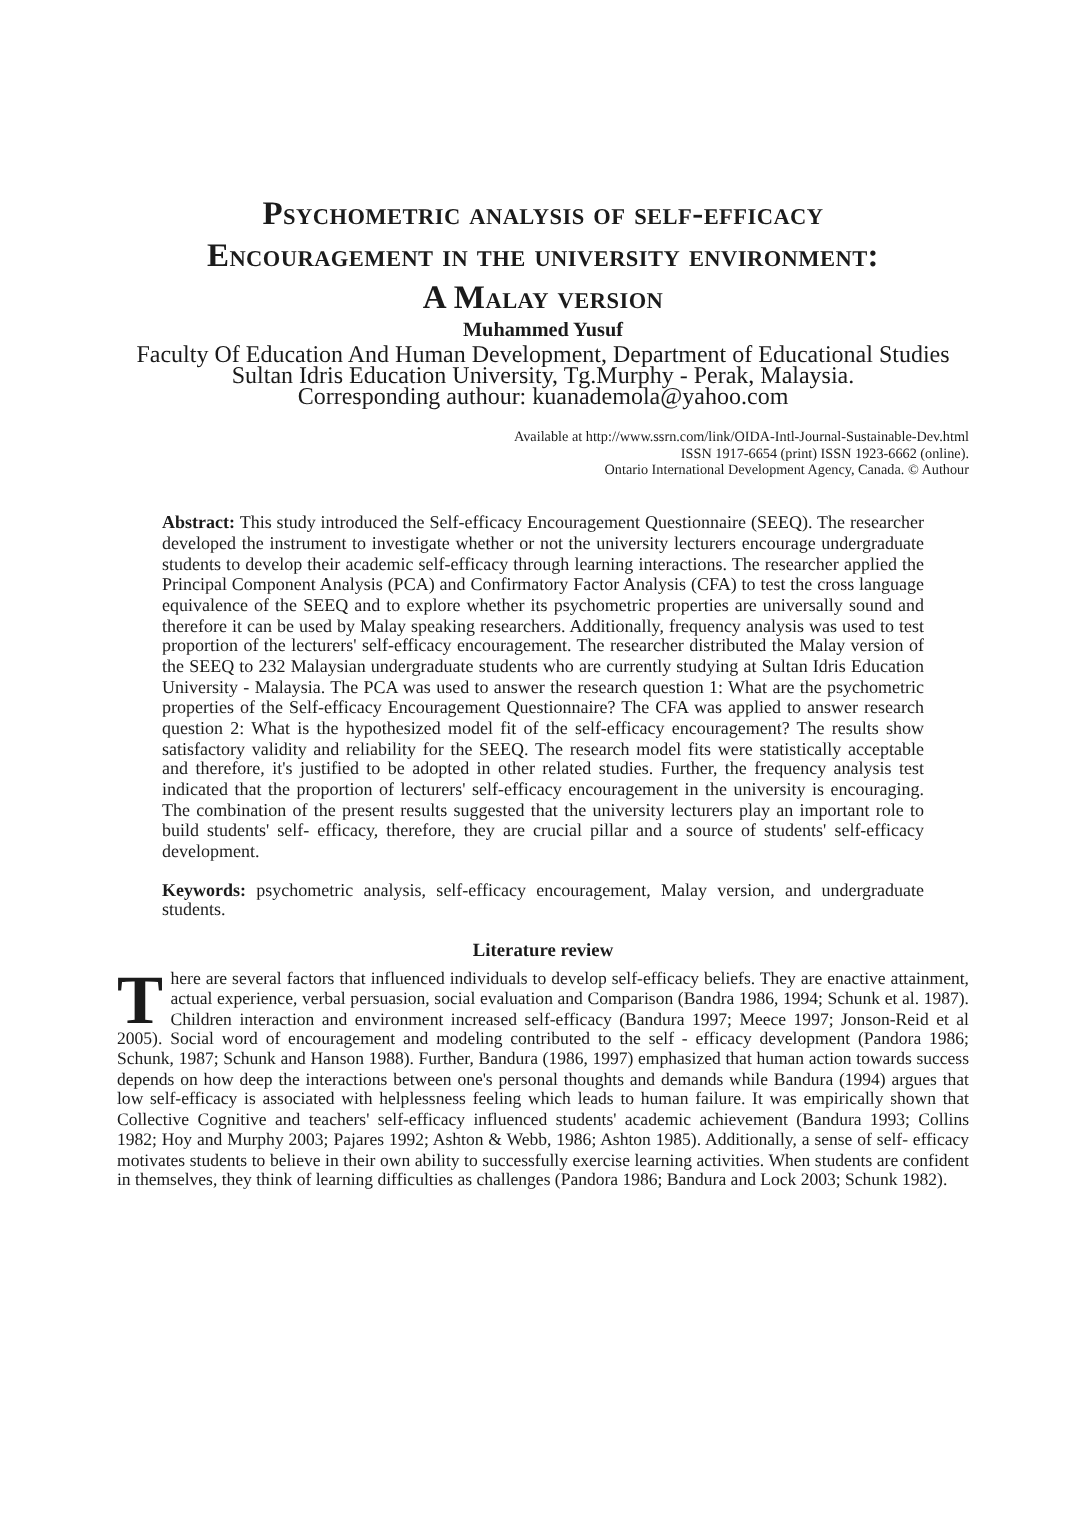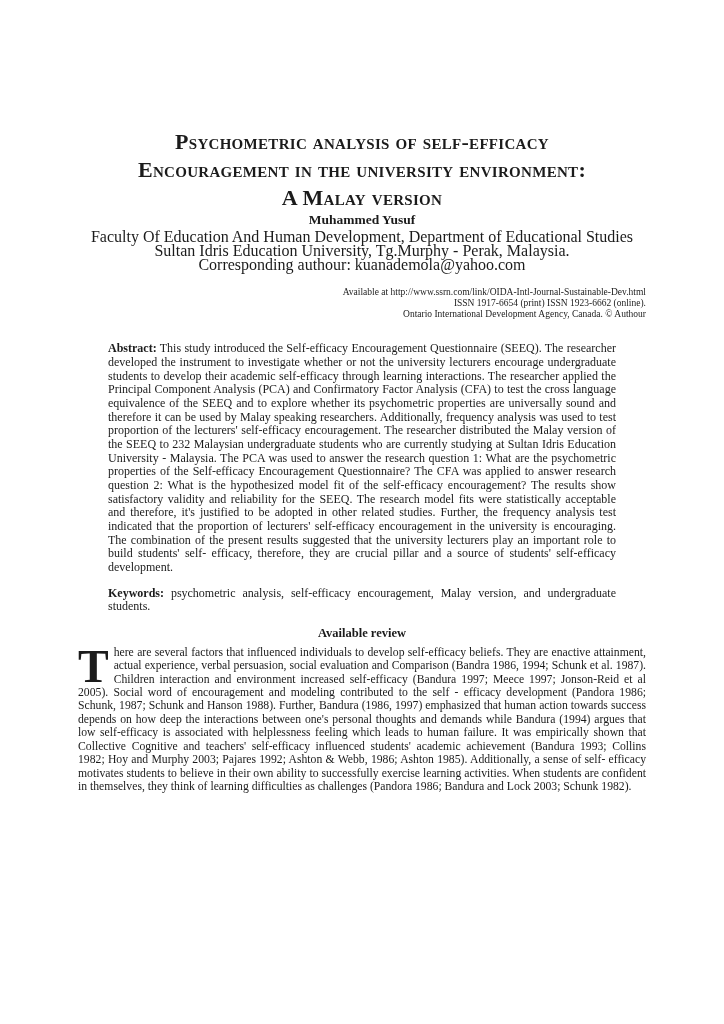--- a/index.html
+++ b/index.html
@@ -105,17 +105,17 @@
     <div>ISSN 1917-6654 (print) ISSN 1923-6662 (online).</div>
     <div>Ontario International Development Agency, Canada. © Authour</div>
   </div>
 
   <div class="abstract-block">
     <p class="para"><span class="label">Abstract:</span> <span>This study introduced the Self-efficacy Encouragement Questionnaire (SEEQ). The researcher developed the instrument to investigate whether or not the university lecturers encourage undergraduate students to develop their academic self-efficacy through learning interactions. The researcher applied the Principal Component Analysis (PCA) and Confirmatory Factor Analysis (CFA) to test the cross language equivalence of the SEEQ and to explore whether its psychometric properties are universally sound and therefore it can be used by Malay speaking researchers. Additionally, frequency analysis was used to test proportion of the lecturers' self-efficacy encouragement. The researcher distributed the Malay version of the SEEQ to 232 Malaysian undergraduate students who are currently studying at Sultan Idris Education University - Malaysia. The PCA was used to answer the research question 1: What are the psychometric properties of the Self-efficacy Encouragement Questionnaire?  The CFA was applied to answer research question 2: What is the hypothesized model fit of the self-efficacy encouragement? The results show satisfactory validity and reliability for the SEEQ. The research model fits were statistically acceptable and therefore, it's justified to be adopted in other related studies. Further, the frequency analysis test indicated that the proportion of lecturers' self-efficacy encouragement in the university is encouraging. The combination of the present results suggested that the university lecturers play an important role to build students' self- efficacy, therefore, they are crucial pillar and a source of students' self-efficacy development.</span></p>
 
     <p class="para keywords"><span class="label">Keywords:</span> <span>psychometric analysis, self-efficacy encouragement, Malay version, and undergraduate students.</span></p>
   </div>
 
-  <h2 class="section-heading">Available review</h2>
+  <h2 class="section-heading">Literature review</h2>
 
   <p class="body-para"><span class="dropcap">T</span><span>here are several factors that influenced individuals to develop self-efficacy beliefs. They are enactive attainment, actual experience, verbal persuasion, social evaluation and Comparison (Bandra 1986, 1994; Schunk et al. 1987). Children interaction and environment increased self-efficacy (Bandura 1997; Meece 1997; Jonson-Reid et al 2005).  Social word of encouragement and modeling contributed to the self - efficacy development (Pandora 1986; Schunk, 1987; Schunk and Hanson 1988). Further, Bandura (1986, 1997) emphasized that human action towards success depends on how deep the interactions between one's personal thoughts and demands while Bandura (1994) argues that low self-efficacy is associated with helplessness feeling which leads to human failure. It was empirically shown that Collective Cognitive and teachers' self-efficacy influenced students' academic achievement (Bandura 1993; Collins 1982; Hoy and Murphy 2003; Pajares 1992; Ashton &amp; Webb, 1986; Ashton 1985). Additionally, a sense of self- efficacy motivates students to believe in their own ability to successfully exercise learning activities. When students are confident in themselves, they think of learning difficulties as challenges (Pandora 1986; Bandura and Lock 2003; Schunk 1982).</span></p>
 
 </div>
 
 </body></html>

